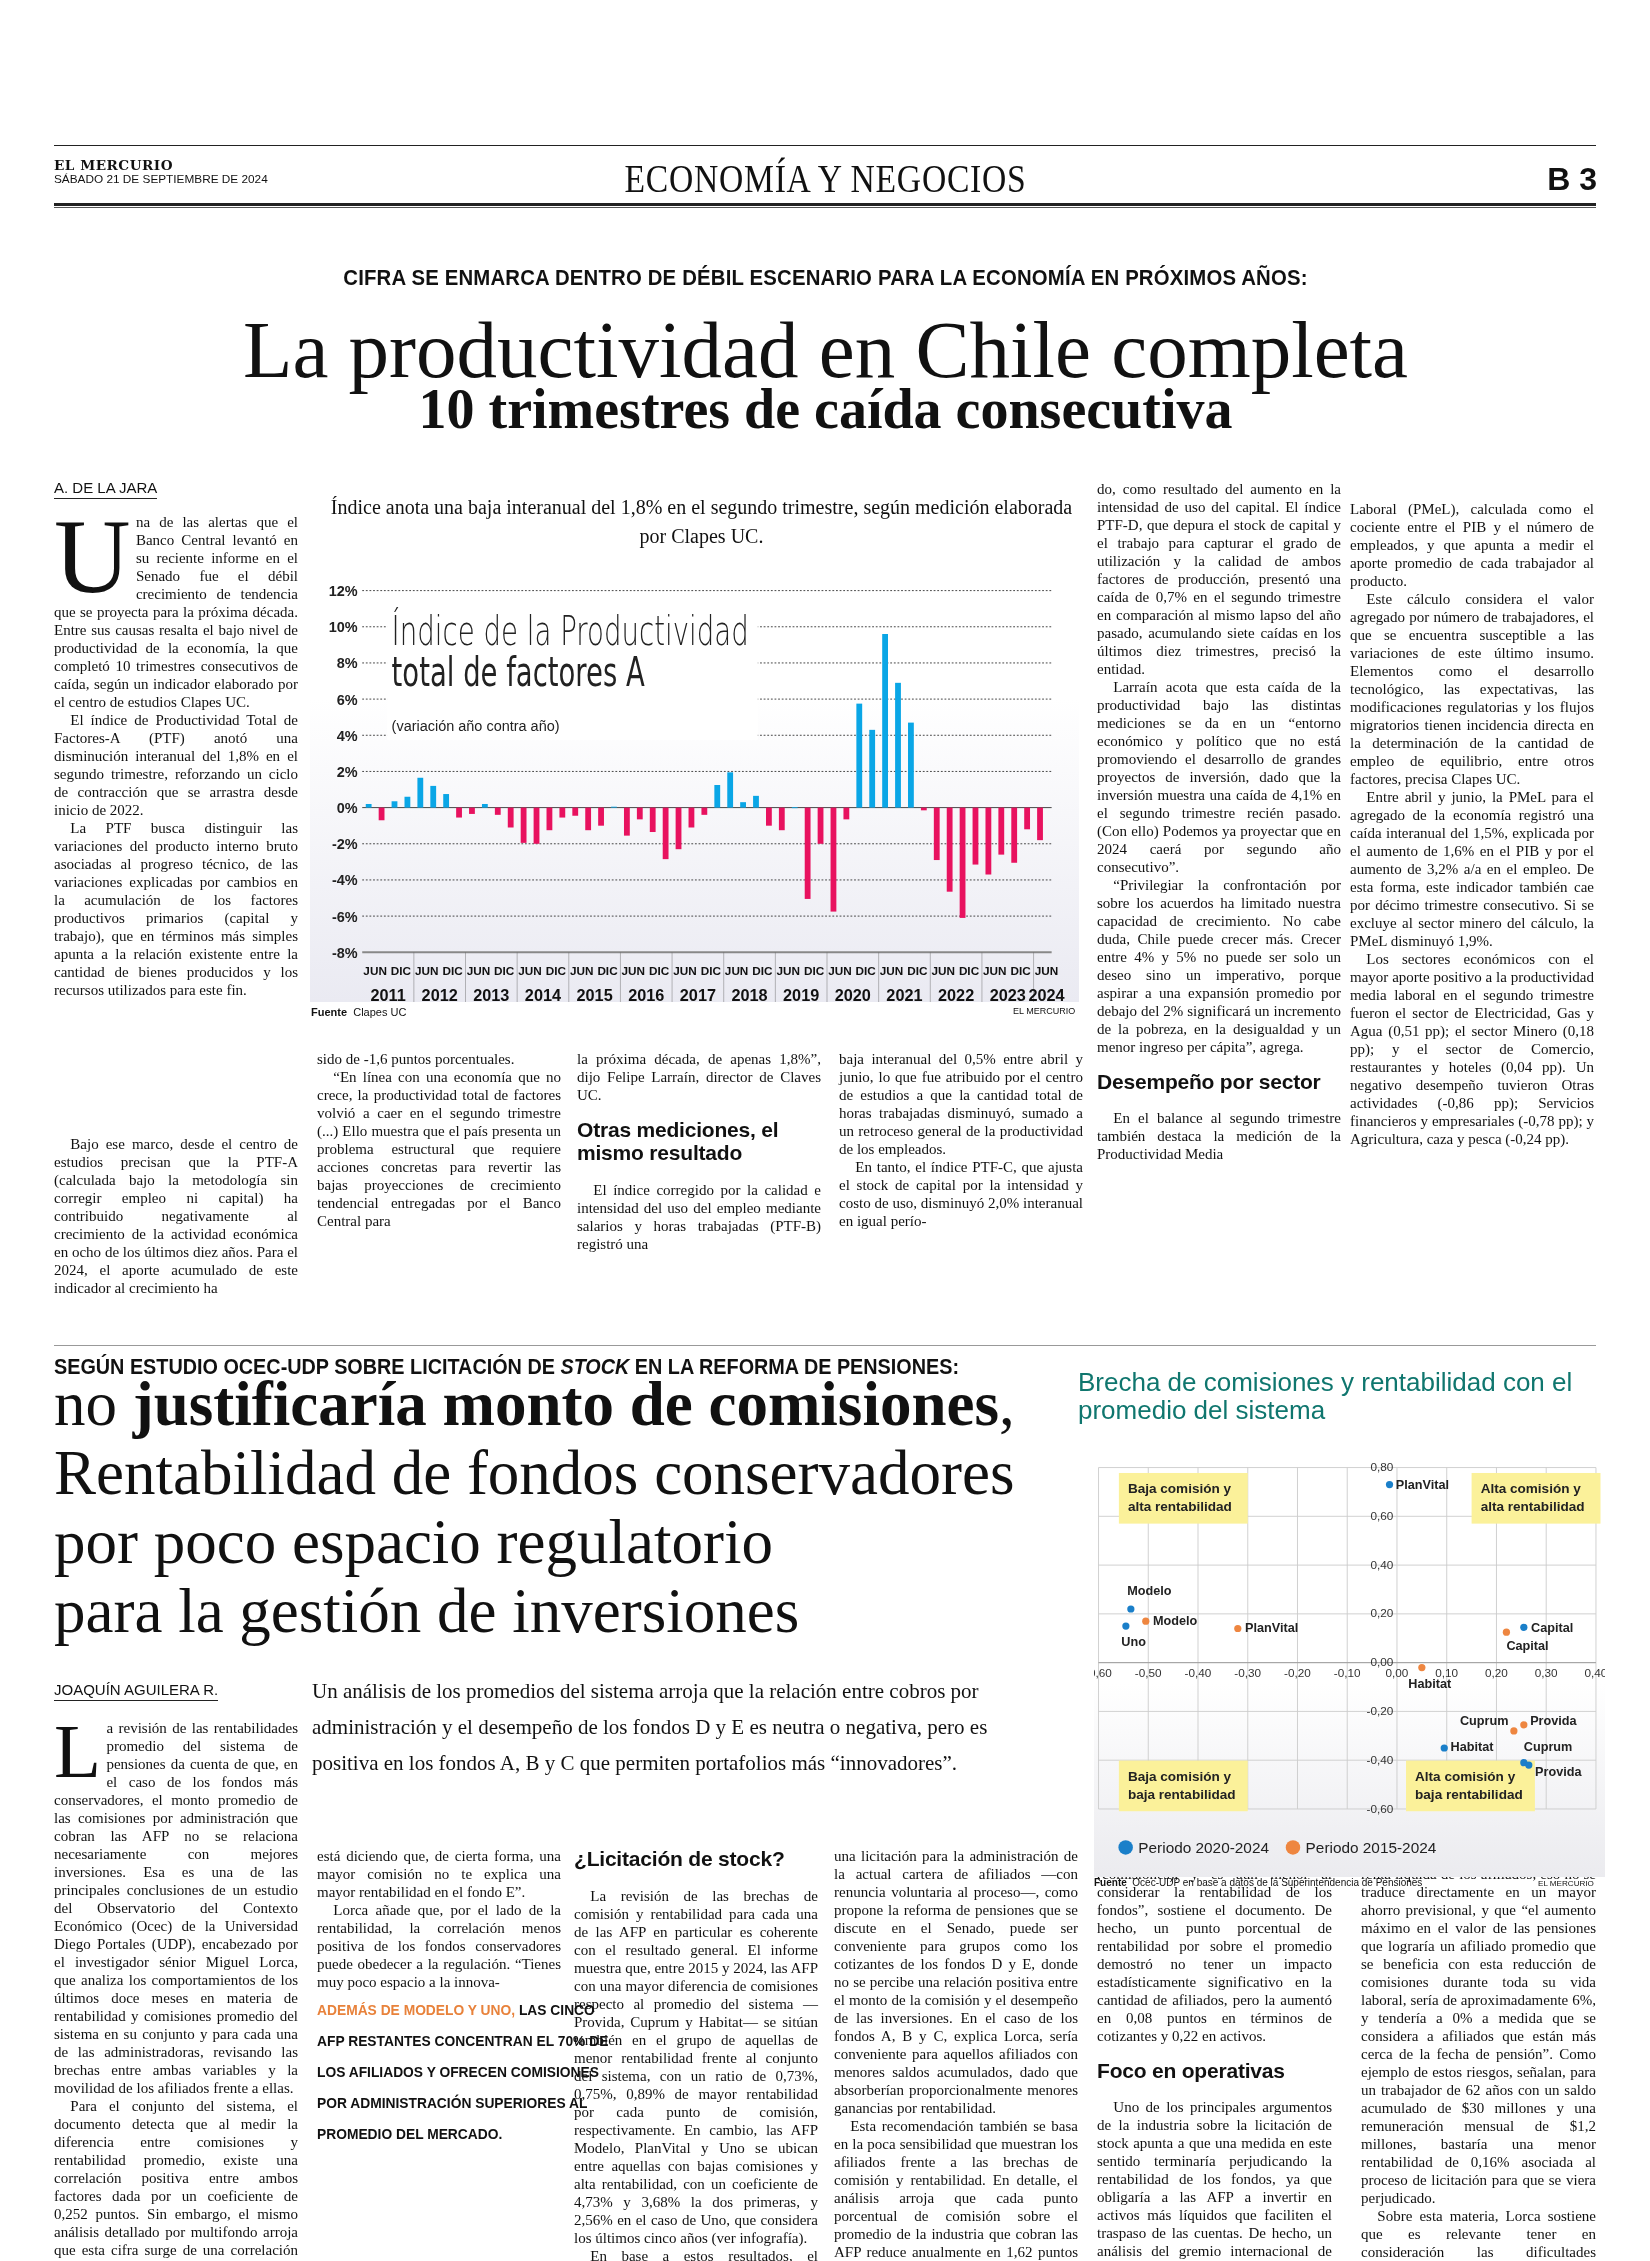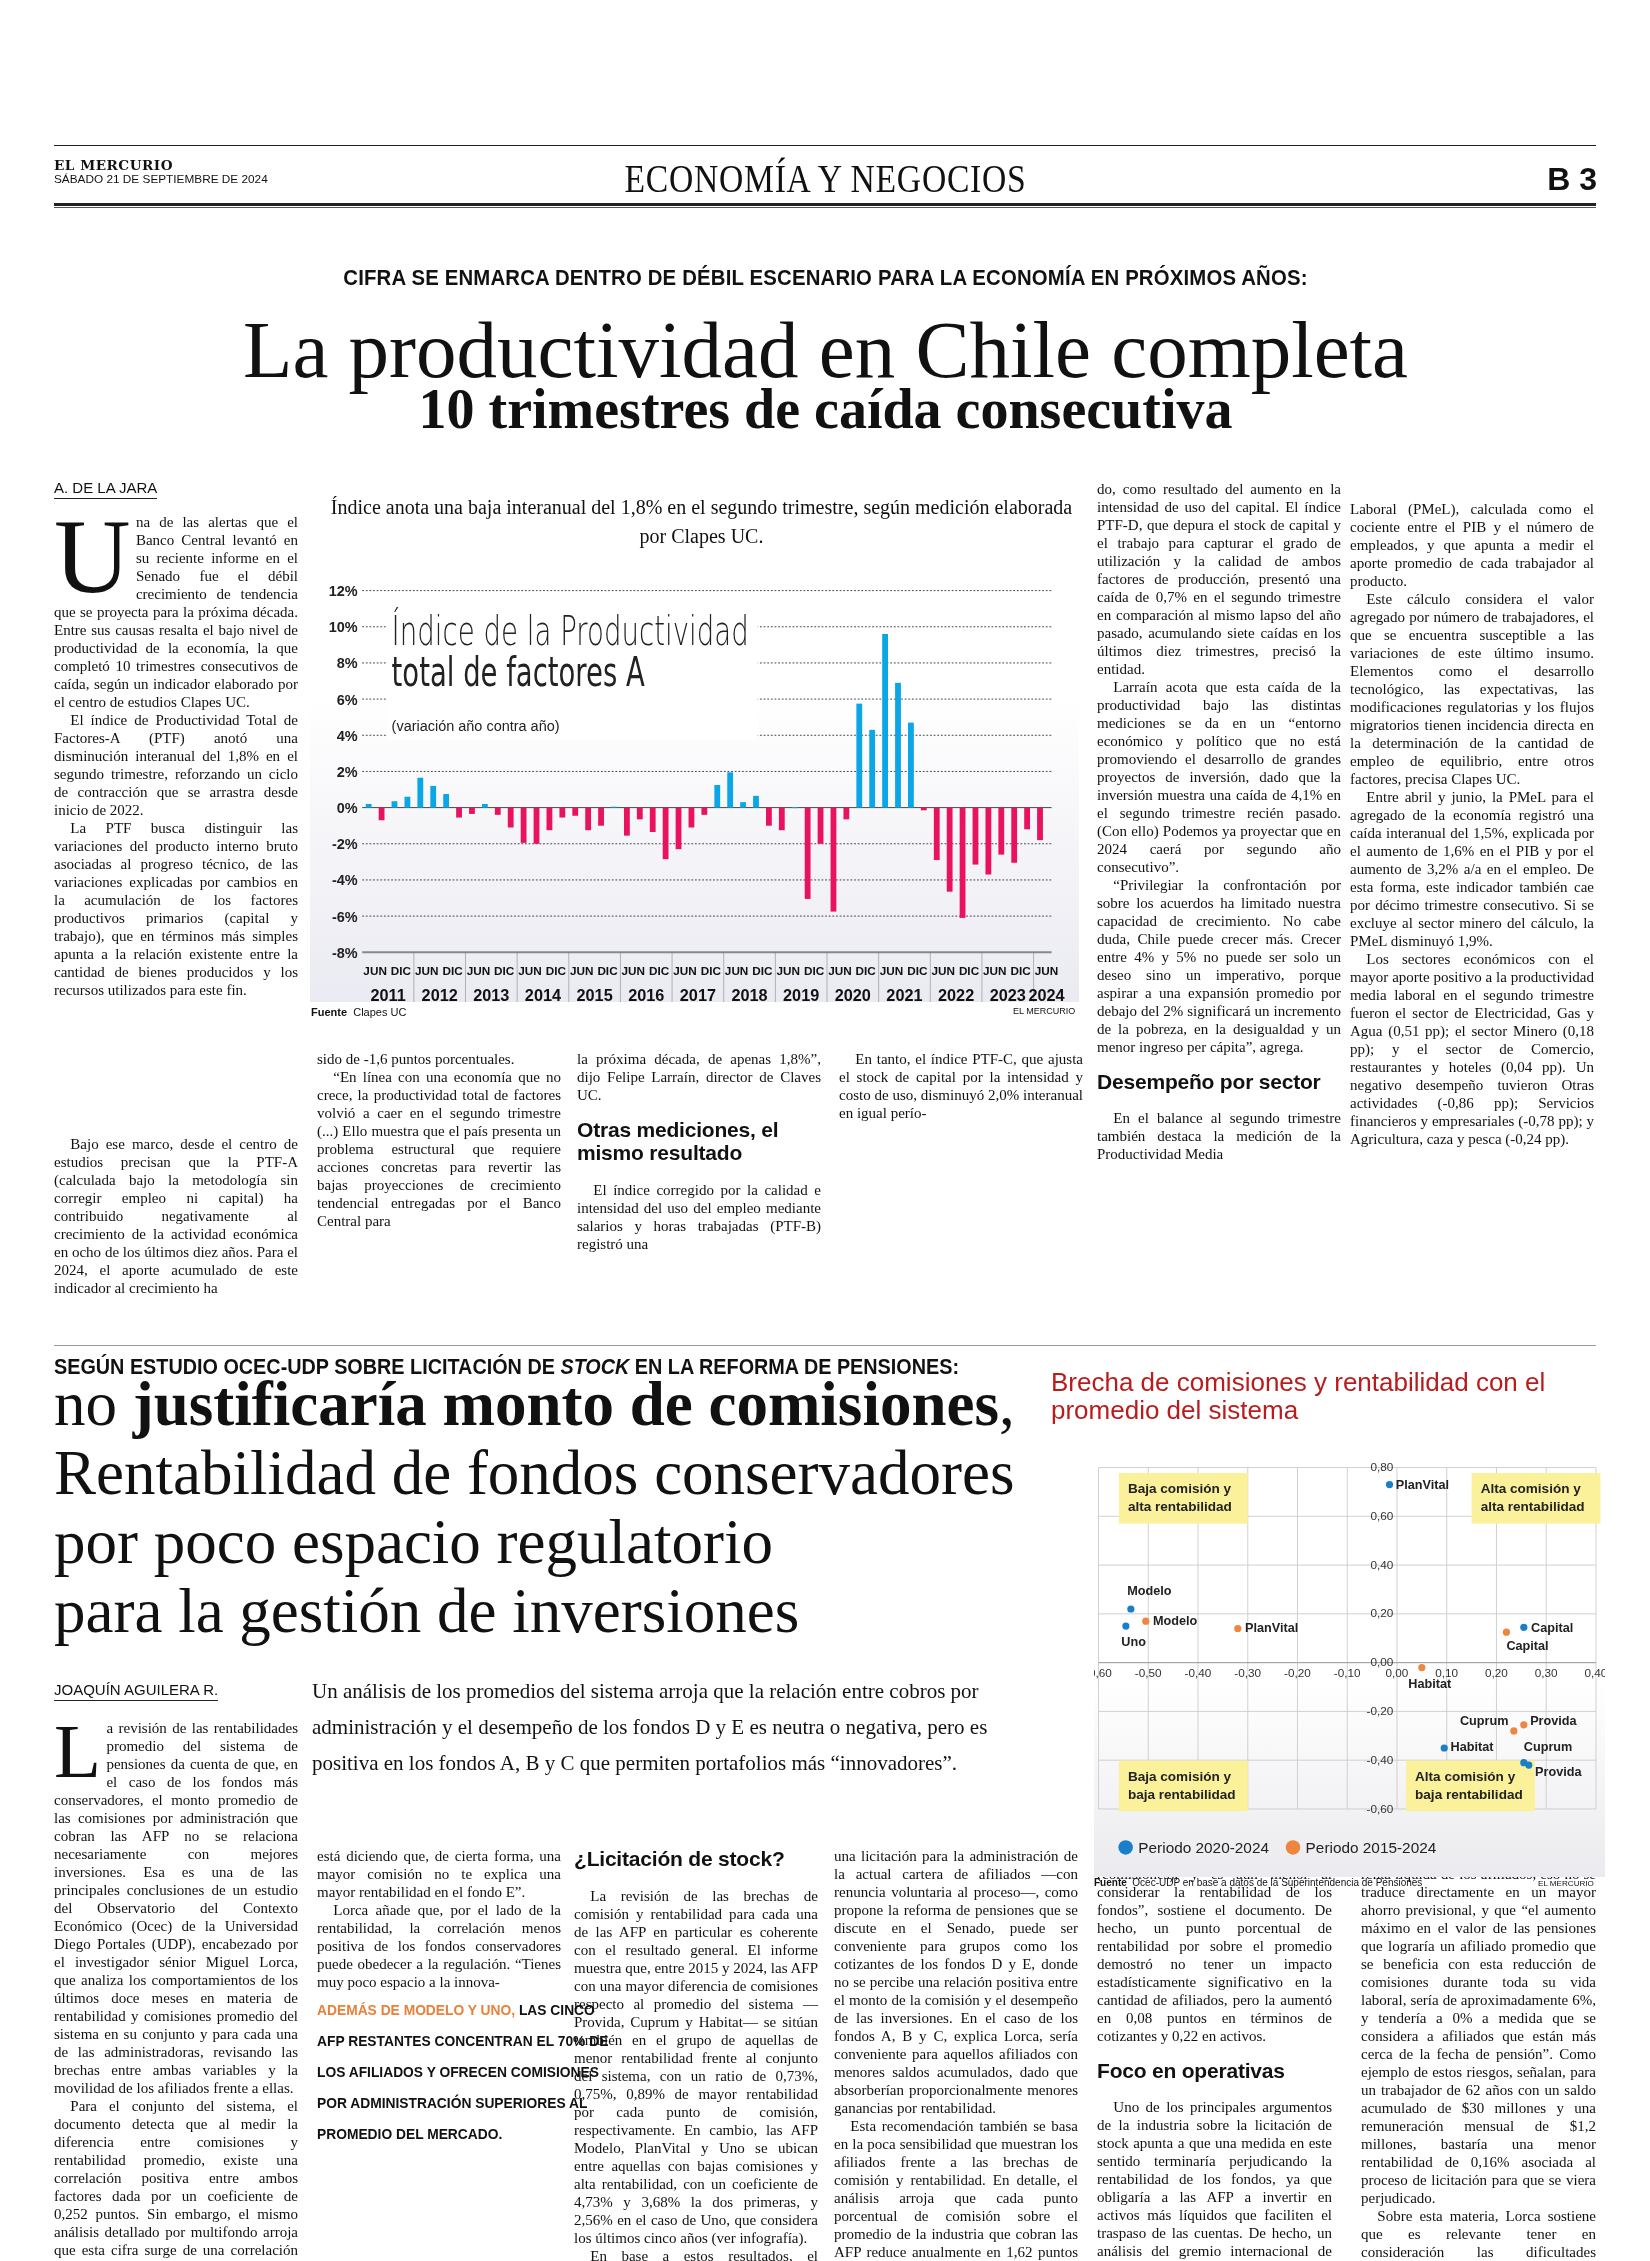--- a/index.html
+++ b/index.html
@@ -54,21 +54,21 @@
   #a2-c1{left:54px;top:1719px;width:244px}
   #a2-c2{left:317px;top:1847px;width:244px}
   #a2-c3{left:574px;top:1847px;width:244px}
   #a2-c4{left:834px;top:1847px;width:244px}
   #a2-c5{left:1097px;top:1847px;width:235px}
   #a2-c6{left:1361px;top:1847px;width:235px}
   #pull-quote{left:317px;top:1994px;width:326px;font-family:"Liberation Sans",sans-serif;font-weight:bold;font-size:15px;line-height:31px;text-transform:uppercase;transform:scaleX(0.92);transform-origin:left}
   #pull-quote .accent{color:#e8823b}
 
   
-  #chart2-title{left:1051px;top:1368px;font-family:"Liberation Sans",sans-serif;font-size:26px;line-height:28px;color:#b91c1c}
+  #chart2-title{left:1078px;top:1368px;font-family:"Liberation Sans",sans-serif;font-size:26px;line-height:28px;color:#0f766e}
   #chart2-box{left:1094px;top:1447px;width:511px;height:430px;background:linear-gradient(#fff 0%,#fff 55%,#ebebef 100%)}
   #chart2-svg{position:absolute;left:0;top:0}
   #chart2-source{left:1094px;top:1877px;font-family:"Liberation Sans",sans-serif;font-size:10px}
   #chart2-credit{left:1538px;top:1879px;font-family:"Liberation Sans",sans-serif;font-size:8.1px}
 </style>
 </head>
 <body>
 
 <div id="mast-top-rule" class="abs"></div>
 <div id="pub-name" class="abs">EL MERCURIO</div>
@@ -94,20 +94,21 @@
 <div id="a1-c2" class="col">
   <p class="noindent">sido de -1,6 puntos porcentuales.</p>
   <p>“En línea con una economía que no crece, la productividad total de factores volvió a caer en el segundo trimestre (...) Ello muestra que el país presenta un problema estructural que requiere acciones concretas para revertir las bajas proyecciones de crecimiento tendencial entregadas por el Banco Central para</p>
 </div>
 <div id="a1-c3" class="col">
   <p class="noindent">la próxima década, de apenas 1,8%”, dijo Felipe Larraín, director de Claves UC.</p>
   <div class="subhead">Otras mediciones, el mismo resultado</div>
   <p>El índice corregido por la calidad e intensidad del uso del empleo mediante salarios y horas trabajadas (PTF-B) registró una</p>
 </div>
 <div id="a1-c4" class="col">
+  <p class="noindent">baja interanual del 0,5% entre abril y junio, lo que fue atribuido por el centro de estudios a que la cantidad total de horas trabajadas disminuyó, sumado a un retroceso general de la productividad de los empleados.</p>
   <p>En tanto, el índice PTF-C, que ajusta el stock de capital por la intensidad y costo de uso, disminuyó 2,0% interanual en igual perío-</p>
 </div>
 <div id="a1-c5" class="col">
   <p class="noindent">do, como resultado del aumento en la intensidad de uso del capital. El índice PTF-D, que depura el stock de capital y el trabajo para capturar el grado de utilización y la calidad de ambos factores de producción, presentó una caída de 0,7% en el segundo trimestre en comparación al mismo lapso del año pasado, acumulando siete caídas en los últimos diez trimestres, precisó la entidad.</p>
   <p>Larraín acota que esta caída de la productividad bajo las distintas mediciones se da en un “entorno económico y político que no está promoviendo el desarrollo de grandes proyectos de inversión, dado que la inversión muestra una caída de 4,1% en el segundo trimestre recién pasado. (Con ello) Podemos ya proyectar que en 2024 caerá por segundo año consecutivo”.</p>
   <p>“Privilegiar la confrontación por sobre los acuerdos ha limitado nuestra capacidad de crecimiento. No cabe duda, Chile puede crecer más. Crecer entre 4% y 5% no puede ser solo un deseo sino un imperativo, porque aspirar a una expansión promedio por debajo del 2% significará un incremento de la pobreza, en la desigualdad y un menor ingreso per cápita”, agrega.</p>
   <div class="subhead">Desempeño por sector</div>
   <p>En el balance al segundo trimestre también destaca la medición de la Productividad Media</p>
 </div>
 <div id="a1-c6" class="col">

